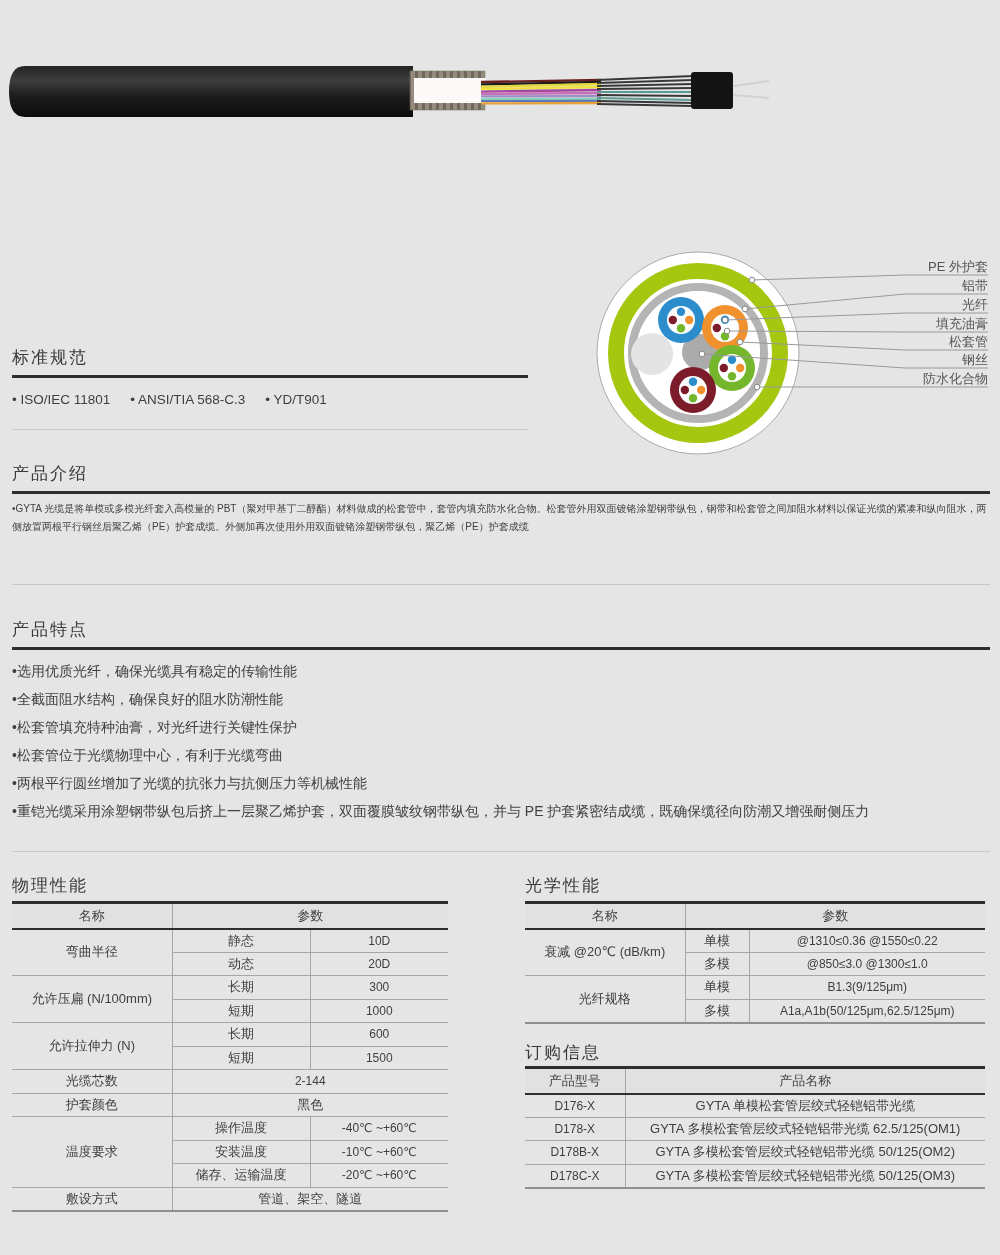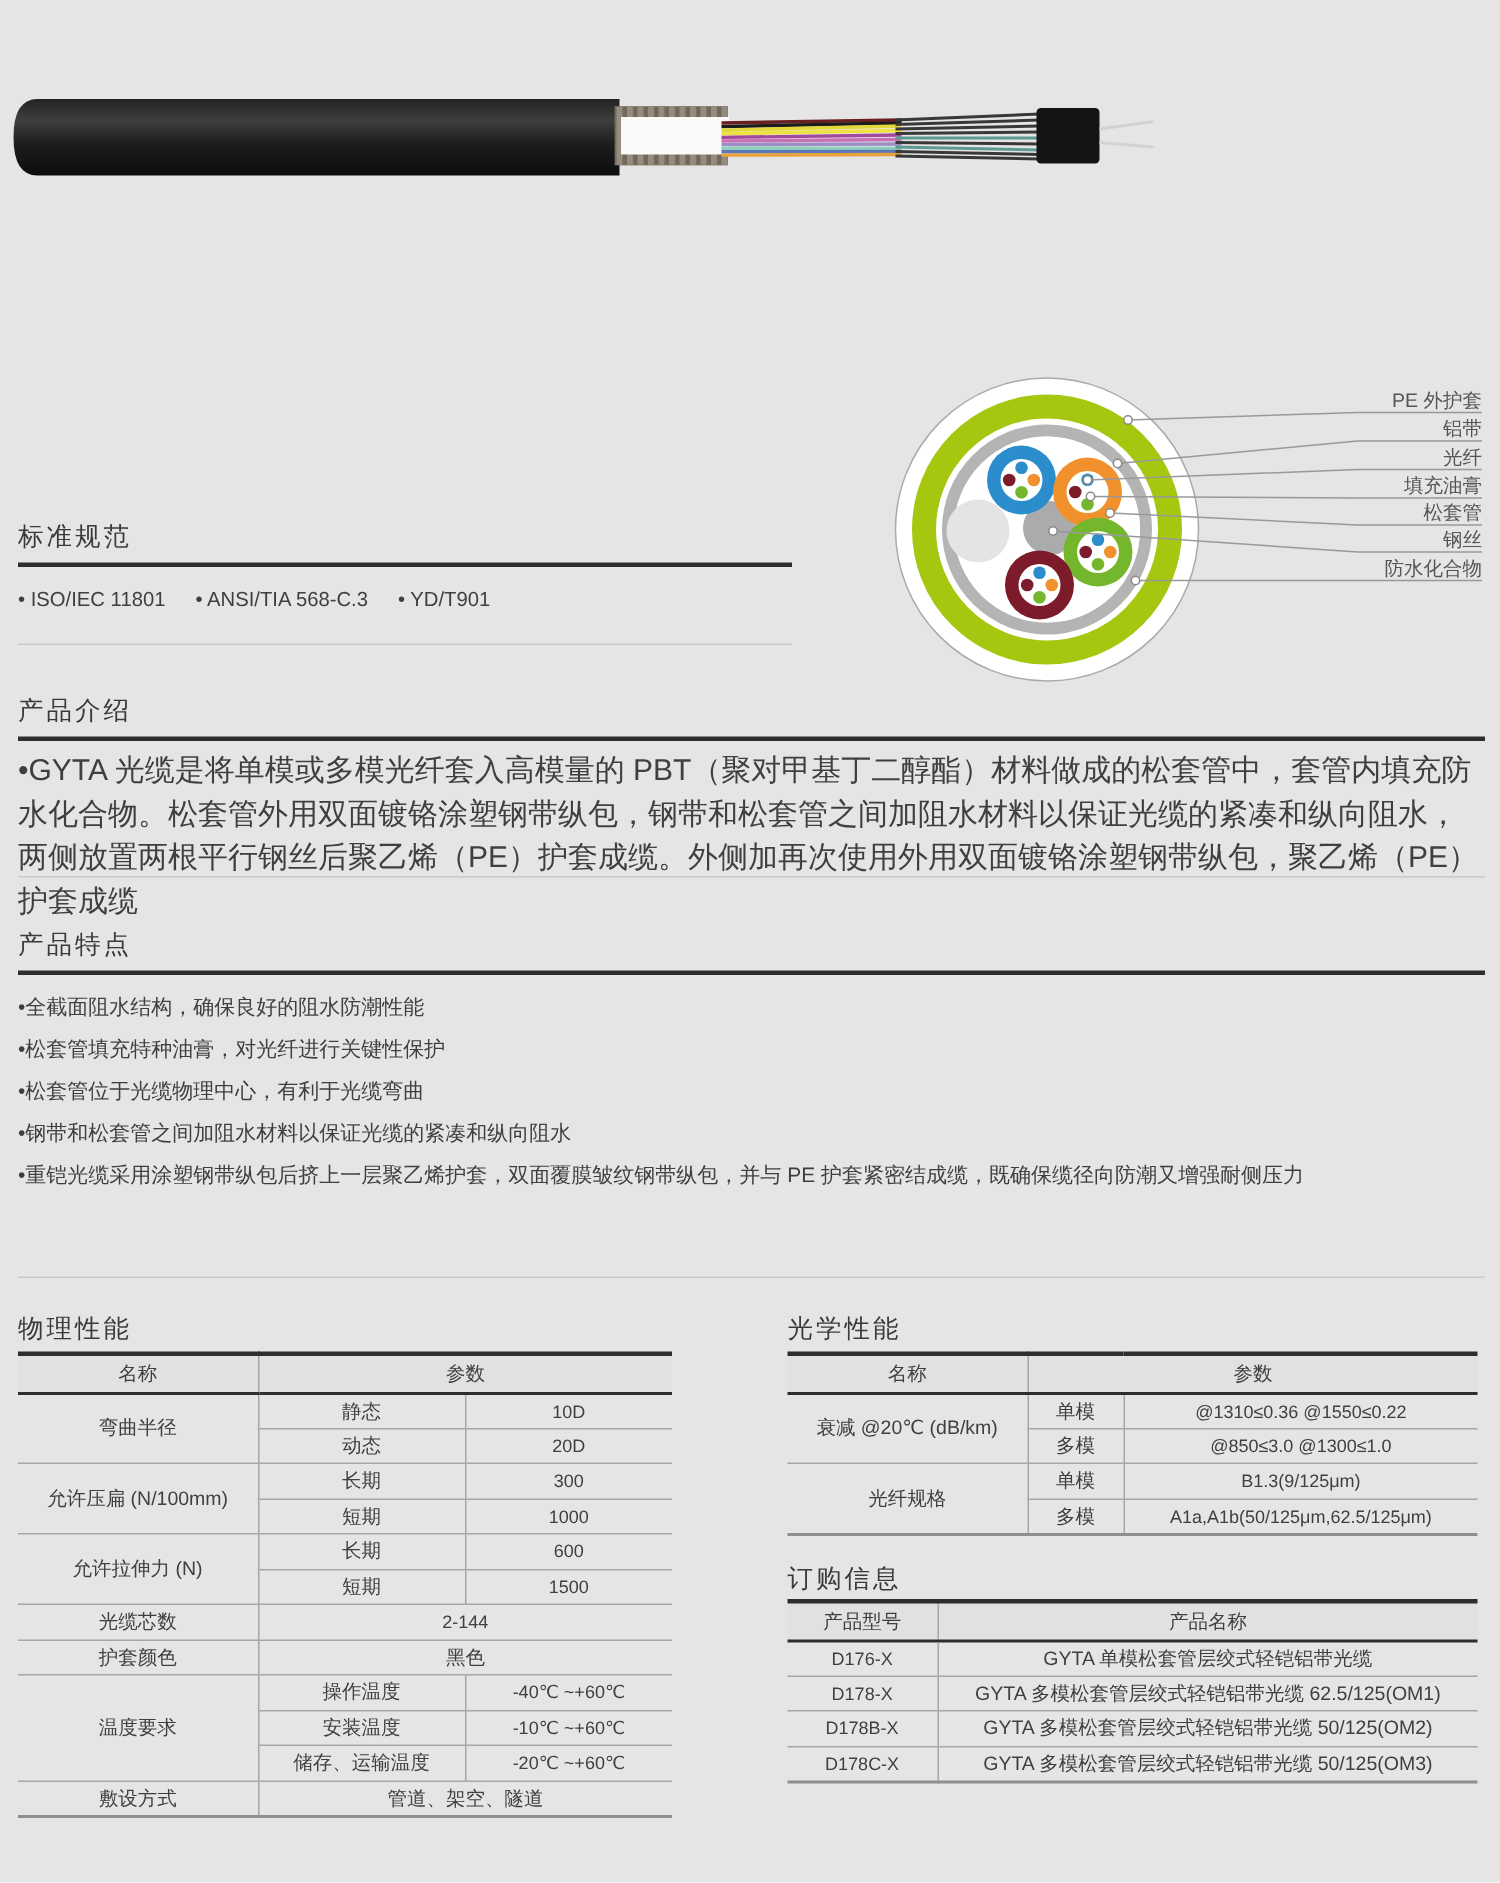--- a/index.html
+++ b/index.html
@@ -10,21 +10,21 @@
   .abs { position:absolute; }
   h2.sec { position:absolute; font-size:17px; font-weight:400; color:#3a3a3a; letter-spacing:2px; }
   .rule-thick { position:absolute; height:3px; background:#2e2e2e; }
   .rule-thin  { position:absolute; height:1px; background:#c9c9c9; }
 
   
   ul.standards { position:absolute; left:12px; top:392px; display:flex; gap:20px; list-style:none; font-size:13.5px; color:#3f3f3f; }
   ul.standards li::before { content:"• "; }
 
   
-  p.intro { position:absolute; left:12px; top:500px; width:978px; font-size:20px; line-height:29px; color:#3f3f3f; }
+  p.intro { position:absolute; left:12px; top:500px; width:978px; font-size:10px; line-height:18px; color:#3f3f3f; }
   p.intro::before { content:"•"; }
 
   
   ul.features { position:absolute; left:12px; top:658px; width:978px; list-style:none; font-size:14px; color:#3f3f3f; }
   ul.features li { line-height:26px; margin-bottom:2px; padding-left:15px; text-indent:-15px; }
   ul.features li::before { content:"•"; }
 
   
   .tblwrap { position:absolute; }
   table.spec { border-collapse:collapse; table-layout:fixed; width:100%;
@@ -176,24 +176,25 @@
   <div class="rule-thin" style="left:12px; top:429px; width:516px;"></div>
 
   <h2 class="sec" style="left:12px; top:462px;">产品介绍</h2>
   <div class="rule-thick" style="left:12px; top:491px; width:978px;"></div>
   <p class="intro">GYTA 光缆是将单模或多模光纤套入高模量的 PBT（聚对甲基丁二醇酯）材料做成的松套管中，套管内填充防水化合物。松套管外用双面镀铬涂塑钢带纵包，钢带和松套管之间加阻水材料以保证光缆的紧凑和纵向阻水，两侧放置两根平行钢丝后聚乙烯（PE）护套成缆。外侧加再次使用外用双面镀铬涂塑钢带纵包，聚乙烯（PE）护套成缆</p>
   <div class="rule-thin" style="left:12px; top:584px; width:978px;"></div>
 
   <h2 class="sec" style="left:12px; top:618px;">产品特点</h2>
   <div class="rule-thick" style="left:12px; top:647px; width:978px;"></div>
   <ul class="features">
+    <li>选用优质光纤，确保光缆具有稳定的传输性能</li>
     <li>全截面阻水结构，确保良好的阻水防潮性能</li>
     <li>松套管填充特种油膏，对光纤进行关键性保护</li>
     <li>松套管位于光缆物理中心，有利于光缆弯曲</li>
-    <li>钢带和松套管之间加阻水材料以保证光缆的紧凑和纵向阻水</li>
+    <li>两根平行圆丝增加了光缆的抗张力与抗侧压力等机械性能</li>
     <li>重铠光缆采用涂塑钢带纵包后挤上一层聚乙烯护套，双面覆膜皱纹钢带纵包，并与 PE 护套紧密结成缆，既确保缆径向防潮又增强耐侧压力</li>
   </ul>
   <div class="rule-thin" style="left:12px; top:851px; width:978px;"></div>
 
   <h2 class="sec" style="left:12px; top:874px;">物理性能</h2>
   <div class="tblwrap" style="left:12px; top:901px; width:436px;">
     <table class="spec">
       <colgroup>
           <col style="width:160px">
           <col style="width:138px">

